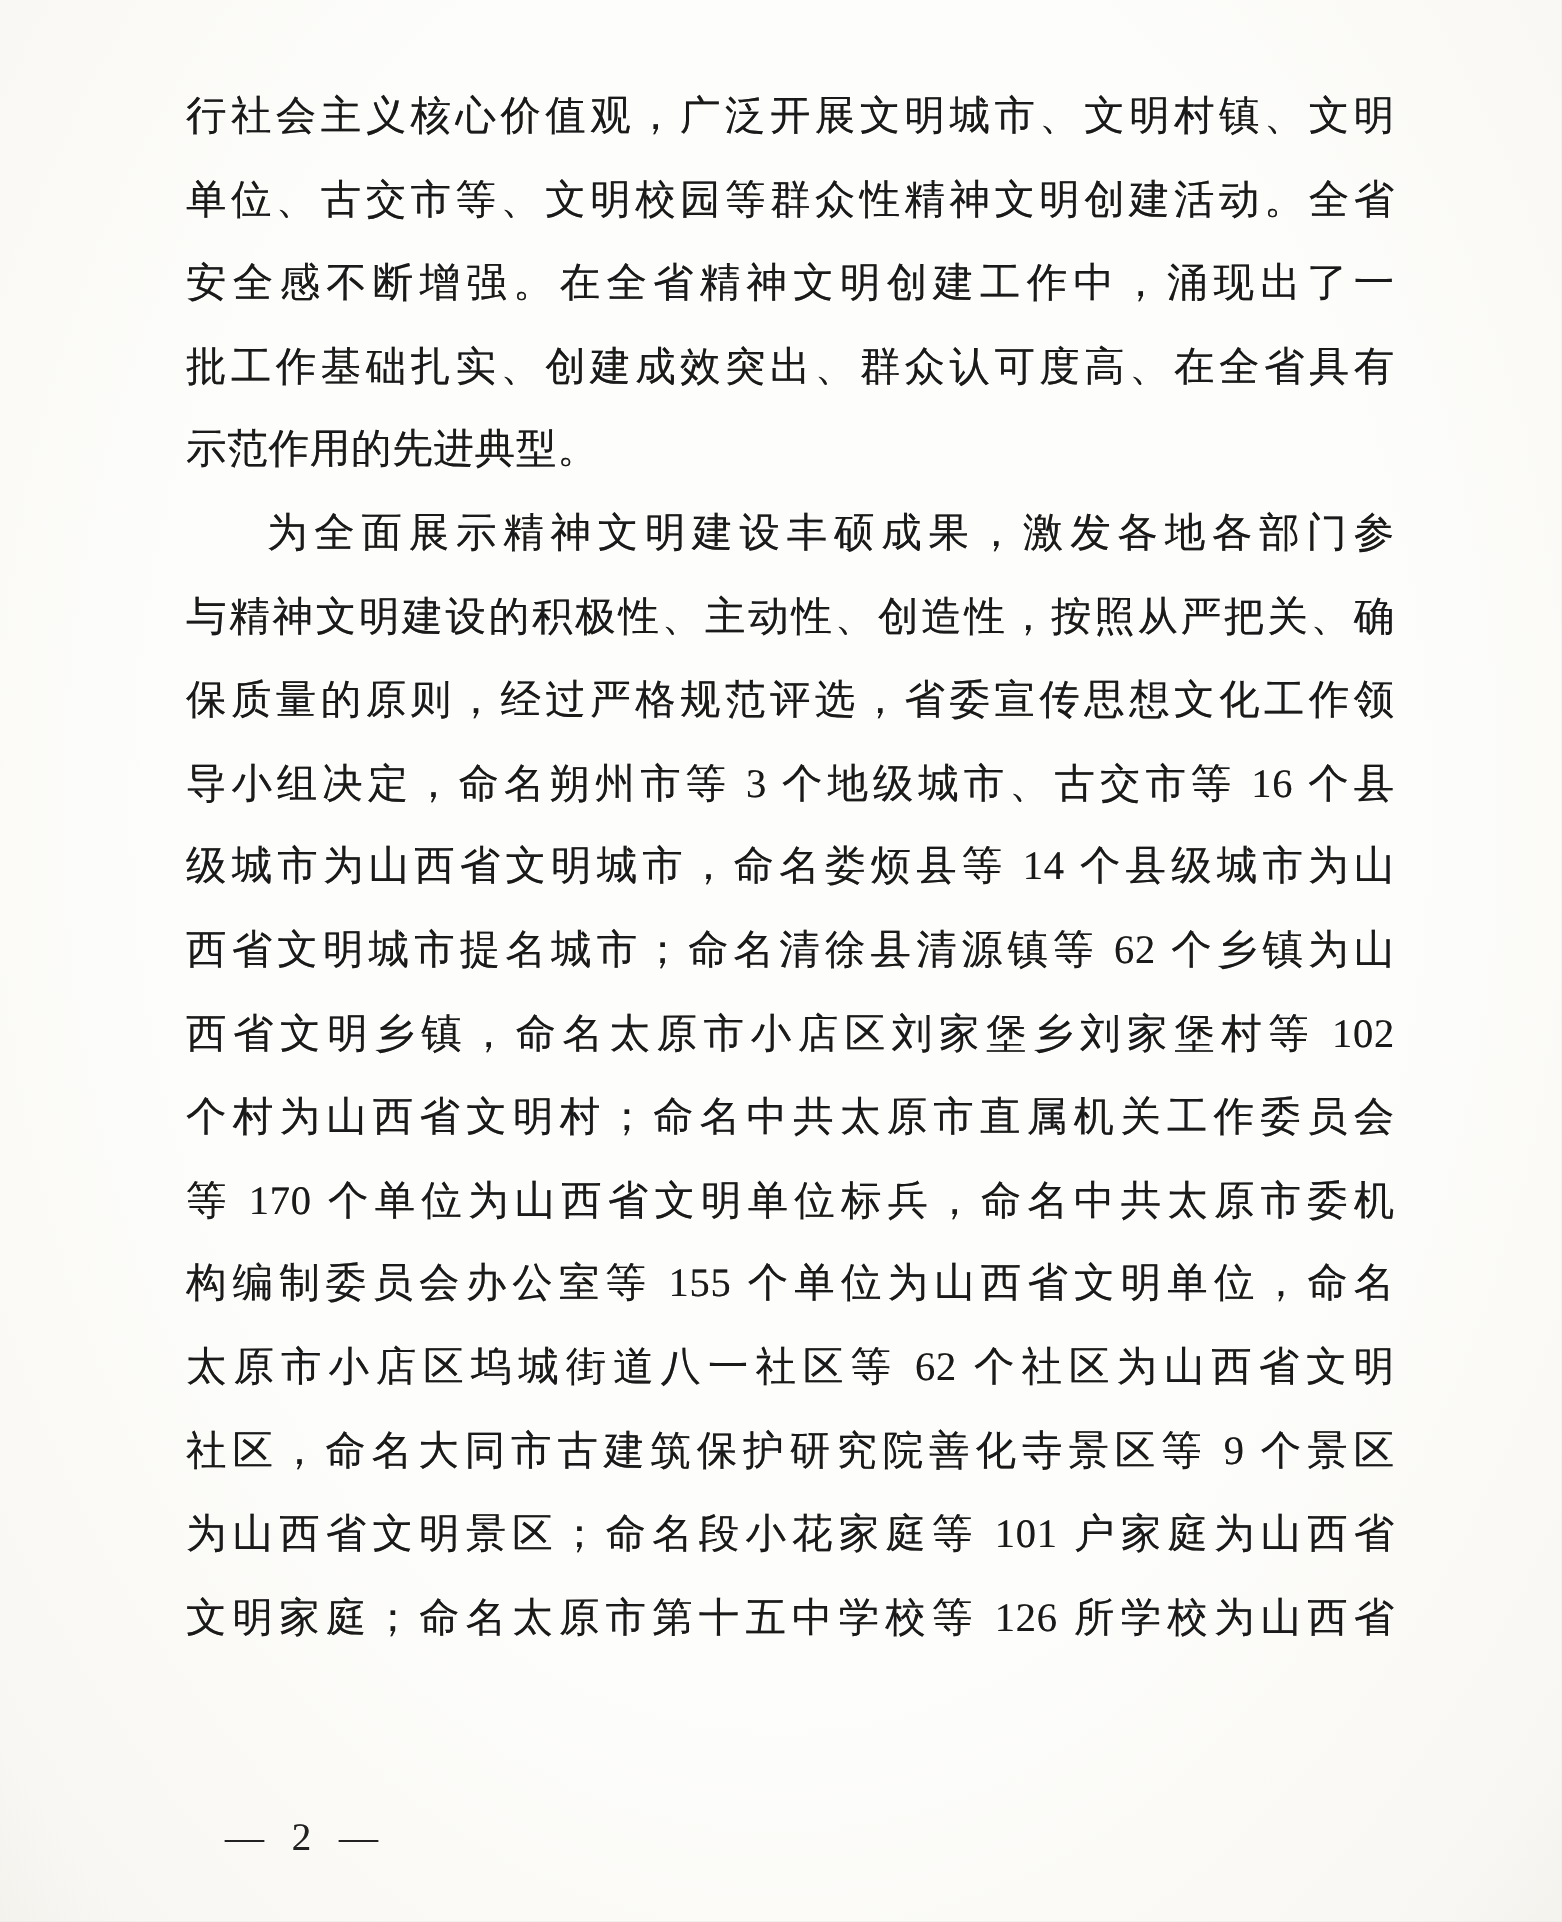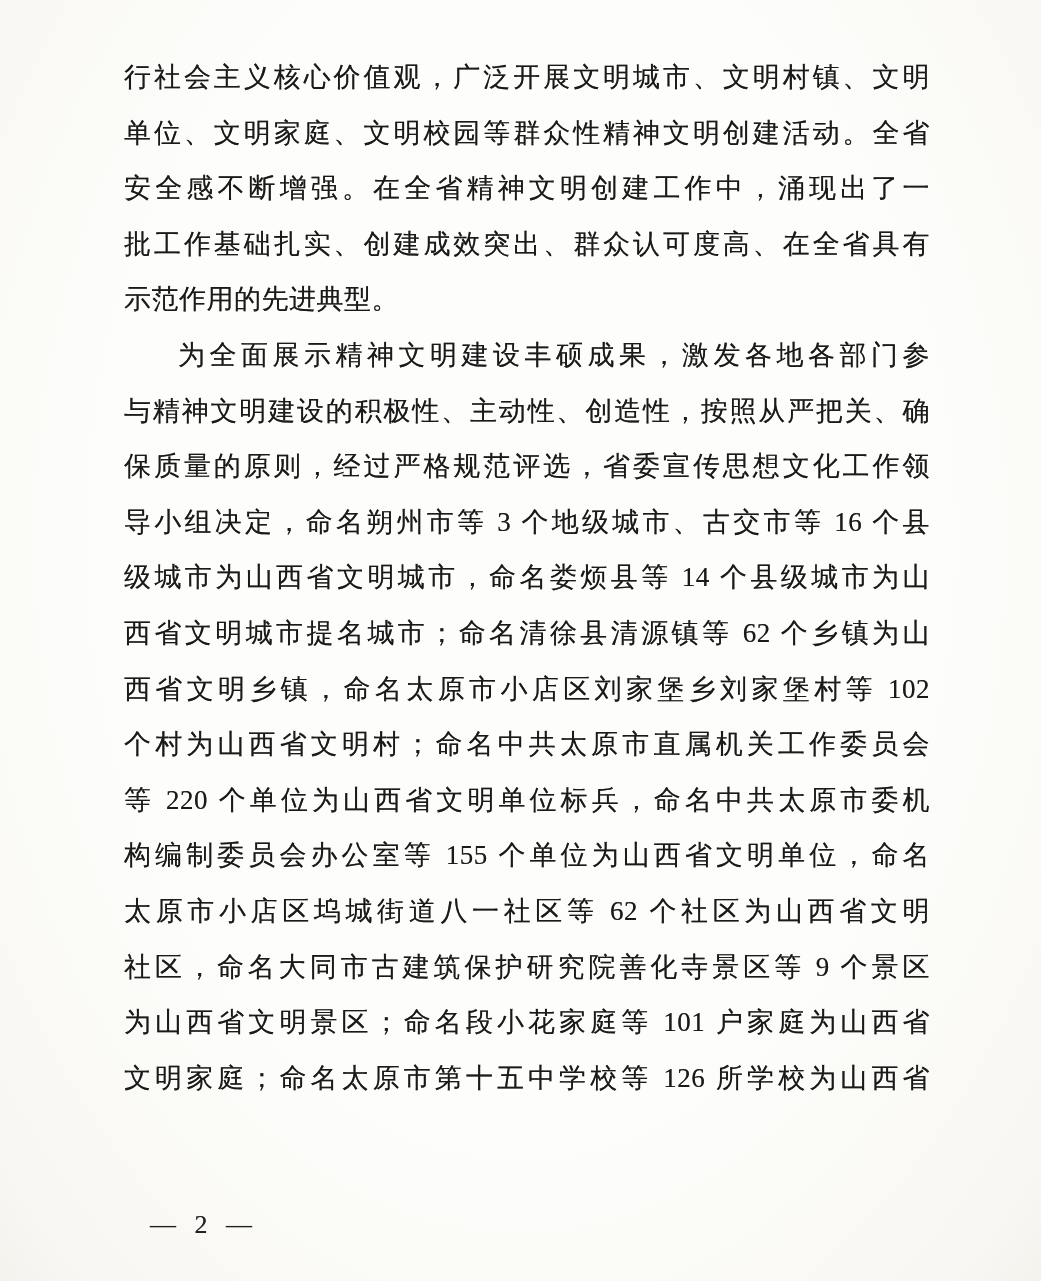--- a/index.html
+++ b/index.html
@@ -58,33 +58,33 @@
     text-shadow: 0 0 0.4px rgba(0,0,0,0.5);
   }
 </style>
 </head>
 <body>
 
 <div class="page">
 
   <div class="text-block">
     <div class="line">行社会主义核心价值观，广泛开展文明城市、文明村镇、文明</div>
-    <div class="line">单位、文明家庭、文明校园等群众性精神文明创建活动。全省</div>
+    <div class="line">单位、古交市等、文明校园等群众性精神文明创建活动。全省</div>
     <div class="line">安全感不断增强。在全省精神文明创建工作中，涌现出了一</div>
     <div class="line">批工作基础扎实、创建成效突出、群众认可度高、在全省具有</div>
     <div class="line para-end">示范作用的先进典型。</div>
     <div class="line indent">为全面展示精神文明建设丰硕成果，激发各地各部门参</div>
     <div class="line">与精神文明建设的积极性、主动性、创造性，按照从严把关、确</div>
     <div class="line">保质量的原则，经过严格规范评选，省委宣传思想文化工作领</div>
     <div class="line">导小组决定，命名朔州市等 3 个地级城市、古交市等 16 个县</div>
     <div class="line">级城市为山西省文明城市，命名娄烦县等 14 个县级城市为山</div>
     <div class="line">西省文明城市提名城市；命名清徐县清源镇等 62 个乡镇为山</div>
     <div class="line">西省文明乡镇，命名太原市小店区刘家堡乡刘家堡村等 102</div>
     <div class="line">个村为山西省文明村；命名中共太原市直属机关工作委员会</div>
-    <div class="line">等 220 个单位为山西省文明单位标兵，命名中共太原市委机</div>
+    <div class="line">等 170 个单位为山西省文明单位标兵，命名中共太原市委机</div>
     <div class="line">构编制委员会办公室等 155 个单位为山西省文明单位，命名</div>
     <div class="line">太原市小店区坞城街道八一社区等 62 个社区为山西省文明</div>
     <div class="line">社区，命名大同市古建筑保护研究院善化寺景区等 9 个景区</div>
     <div class="line">为山西省文明景区；命名段小花家庭等 101 户家庭为山西省</div>
     <div class="line">文明家庭；命名太原市第十五中学校等 126 所学校为山西省</div>
   </div>
 
   <div class="footer">— 2 —</div>
 
 </div>

